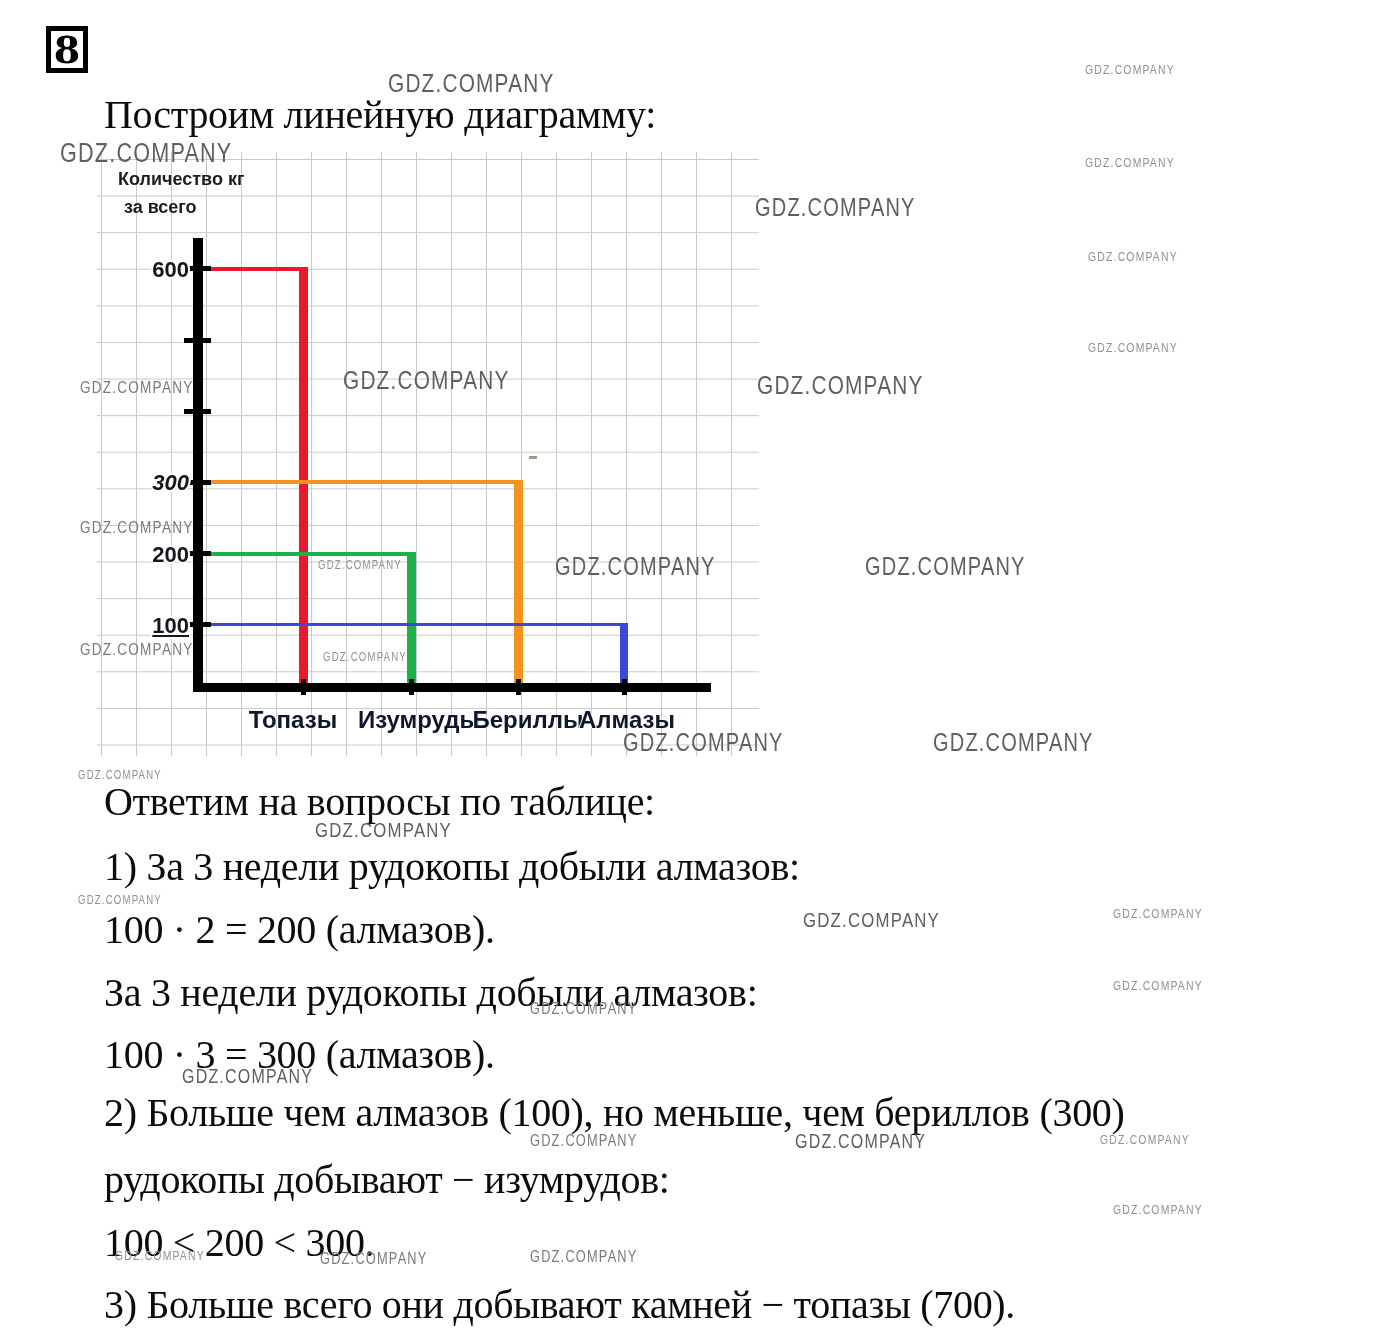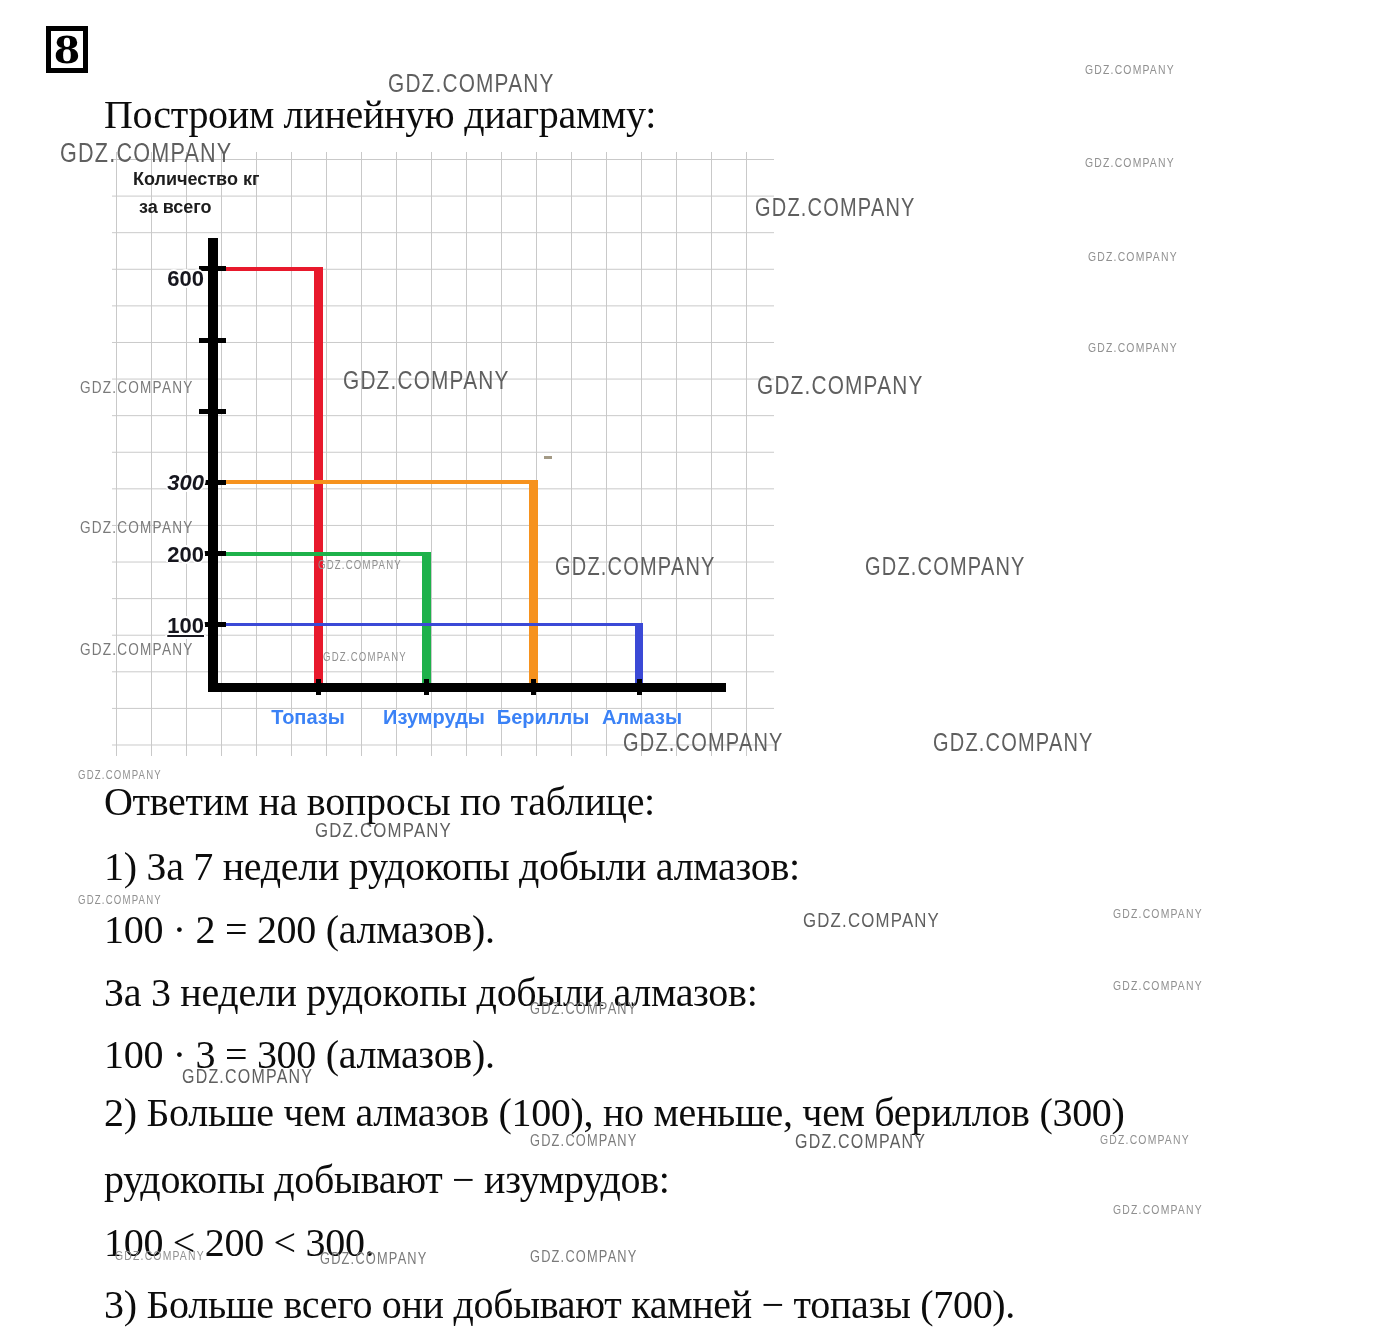--- a/index.html
+++ b/index.html
@@ -3,35 +3,35 @@
 <meta charset="utf-8">
 <style>
   html,body{margin:0;padding:0;}
   body{width:1400px;height:1339px;background:#ffffff;position:relative;overflow:hidden;
        font-family:"Liberation Serif", serif;}
   .badge{position:absolute;left:46px;top:26px;width:32px;height:37px;border:5px solid #000;
          font-family:"DejaVu Serif",serif;font-weight:bold;font-size:38px;line-height:38px;
          text-align:center;color:#000;z-index:5;}
   .textline{position:absolute;left:104px;font-size:40px;color:#0c0c0c;white-space:nowrap;
             letter-spacing:-0.3px;z-index:2;}
-  #chart{position:absolute;left:16px;top:0;width:1224px;height:1339px;z-index:1;}
+  #chart{position:absolute;left:1px;top:0;width:1224px;height:1339px;z-index:1;}
   .grid{position:absolute;left:96px;top:152px;width:662px;height:604px;
         background-image:linear-gradient(to right,#c9c9c9 1.3px,transparent 1.3px),
                          linear-gradient(to bottom,#c9c9c9 1.3px,transparent 1.3px);
         background-size:35px 36.6px;background-position:4px 7px;z-index:0;}
   .ctitle{position:absolute;font-family:"Liberation Sans",sans-serif;font-weight:bold;
           font-size:18px;color:#1d1d1d;z-index:4;white-space:nowrap;}
   .axis{position:absolute;background:#000;z-index:2;}
   .ytick{position:absolute;background:#000;height:5px;width:27px;left:183px;z-index:2;}
   .xtick{position:absolute;background:#000;width:5px;height:16px;top:679px;z-index:2;}
   .ylab{position:absolute;width:52px;text-align:right;font-family:"Liberation Sans",sans-serif;
         font-weight:bold;font-size:22px;color:#16161e;z-index:4;
         text-shadow:2px 0 0 #fff,-2px 0 0 #fff,0 2px 0 #fff,0 -2px 0 #fff;}
   .catlab{position:absolute;width:140px;text-align:center;font-family:"Liberation Sans",sans-serif;
-          font-weight:bold;font-size:20px;color:#3b82f6;top:706px;z-index:4;
+          font-weight:bold;font-size:24px;color:#0f172a;top:706px;z-index:4;
           text-shadow:1px 0 0 #fff,-1px 0 0 #fff;}
   .barv,.barh{position:absolute;z-index:1;}
   .bigwm{position:absolute;left:190px;top:552px;font-family:"DejaVu Serif",serif;
          font-size:165px;line-height:1;letter-spacing:26px;color:rgba(255,255,255,0.85);
          -webkit-text-stroke:2px #a8a8a8;z-index:3;white-space:nowrap;}
   .wm{position:absolute;font-family:"Liberation Sans",sans-serif;white-space:nowrap;
       transform:scaleX(0.8);transform-origin:0 0;letter-spacing:1.5px;z-index:6;}
   .artifact{position:absolute;z-index:2;}
 </style>
 </head>
@@ -42,21 +42,21 @@
 <div class="textline" style="top:91px">Построим линейную диаграмму:</div>
 
 <div id="chart">
   <div class="grid"></div>
   <div class="ctitle" style="left:117px;top:169px">Количество кг</div>
   <div class="ctitle" style="left:123px;top:197px">за всего</div>
   <div class="artifact" style="left:528px;top:456px;width:8px;height:3px;background:#a39a86"></div>
 <div class="axis" style="left: 192px; top: 238px; width: 10px; height: 454px;"></div>
     <div class="axis" style="left: 192px; top: 683px; width: 518px; height: 9px;"></div>
     <div class="ytick" style="top: 266.3px;"></div>
-    <div class="ylab" style="left: 136px; top: 256.8px; margin-top: 9px;">600</div>
+    <div class="ylab" style="left: 136px; top: 256.8px;">600</div>
     <div class="ytick" style="top: 337.5px;"></div>
     <div class="ytick" style="top: 408.7px;"></div>
     <div class="ytick" style="top: 479.9px;"></div>
     <div class="ylab" style="left: 136px; top: 470.4px; font-style: italic;">300</div>
     <div class="ytick" style="top: 551.1px;"></div>
     <div class="ylab" style="left: 136px; top: 541.6px;">200</div>
     <div class="ytick" style="top: 622.3px;"></div>
     <div class="ylab" style="left: 136px; top: 612.8px; text-decoration: underline;">100</div>
     <div class="barh" style="left: 202px; top: 266.8px; width: 104.5px; height: 4px; background: rgb(232, 25, 44);"></div>
     <div class="barv" style="left: 297.5px; top: 266.8px; width: 9px; height: 422.2px; background: rgb(232, 25, 44);"></div>
@@ -70,21 +70,21 @@
     <div class="barv" style="left: 512.5px; top: 480.4px; width: 9px; height: 208.6px; background: rgb(246, 146, 30);"></div>
     <div class="xtick" style="left: 514.5px;"></div>
     <div class="catlab" style="left: 457px;">Бериллы</div>
     <div class="barh" style="left: 202px; top: 623.3px; width: 425px; height: 3px; background: rgb(59, 73, 214);"></div>
     <div class="barv" style="left: 619px; top: 623.3px; width: 8px; height: 65.2px; background: rgb(59, 73, 214);"></div>
     <div class="xtick" style="left: 620.5px;"></div>
     <div class="catlab" style="left: 556px;">Алмазы</div>
   </div>
 
 <div class="textline" style="top:778px">Ответим на вопросы по таблице:</div>
-<div class="textline" style="top:843px">1) За 7 недели рудокопы добыли алмазов:</div>
+<div class="textline" style="top:843px">1) За 3 недели рудокопы добыли алмазов:</div>
 <div class="textline" style="top:906px">100 · 2 = 200 (алмазов).</div>
 <div class="textline" style="top:969px">За 3 недели рудокопы добыли алмазов:</div>
 <div class="textline" style="top:1031px">100 · 3 = 300 (алмазов).</div>
 <div class="textline" style="top:1089px">2) Больше чем алмазов (100), но меньше, чем бериллов (300)</div>
 <div class="textline" style="top:1156px">рудокопы добывают − изумрудов:</div>
 <div class="textline" style="top:1219px">100 &lt; 200 &lt; 300.</div>
 <div class="textline" style="top:1281px">3) Больше всего они добывают камней − топазы (700).</div>
 
 <div id="wmlayer">
     <div class="wm" style="left: 388px; top: 68px; font-size: 26px; color: rgb(95, 95, 95);">GDZ.COMPANY</div>

